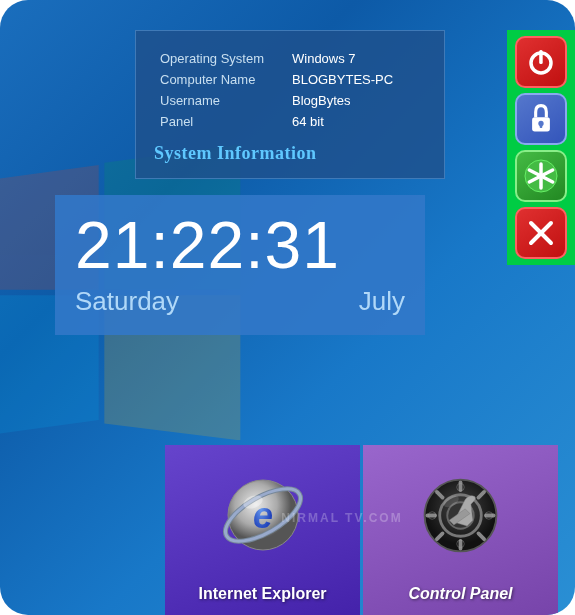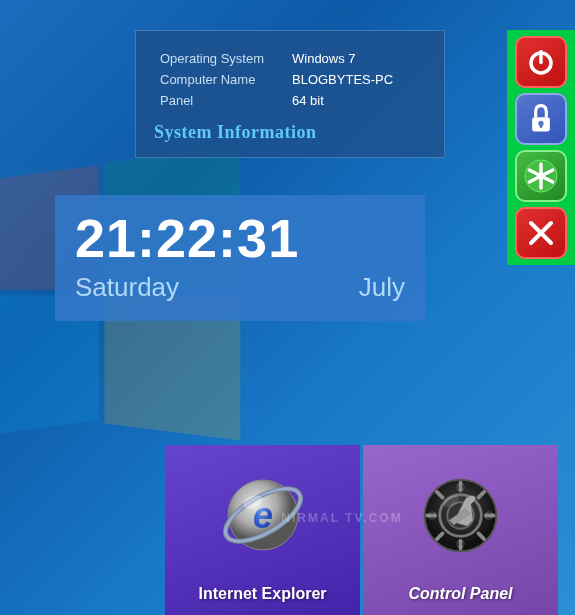--- a/index.html
+++ b/index.html
@@ -11,20 +11,21 @@
       font-family: 'Segoe UI', Arial, sans-serif;
       position: relative;
     }
 
     
     .desktop-bg {
       position: absolute;
       inset: 0;
       background: linear-gradient(135deg, #1a6ebd 0%, #0d5aa7 30%, #1878c8 60%, #2a8fd4 100%);
       overflow: hidden;
+      border-radius: 28px;
     }
 
     
     .system-info-panel {
       position: absolute;
       top: 30px;
       left: 135px;
       width: 310px;
       background: rgba(30, 80, 140, 0.82);
       border: 1px solid rgba(100, 160, 220, 0.5);
@@ -113,22 +114,22 @@
       position: absolute;
       top: 195px;
       left: 55px;
       width: 370px;
       background: rgba(50, 120, 200, 0.88);
       padding: 14px 20px 18px 20px;
       color: white;
     }
 
     .clock-time {
-      font-size: 54px;
-      font-weight: bold;
+      font-size: 66px;
+      font-weight: normal;
       color: white;
       letter-spacing: 1px;
       line-height: 1.1;
     }
 
     .clock-date-row {
       display: flex;
       justify-content: space-between;
       margin-top: 4px;
     }
@@ -253,20 +254,24 @@
       <tbody>
         <tr>
           <td>Operating System</td>
           <td>Windows 7</td>
         </tr>
         <tr>
           <td>Computer Name</td>
           <td>BLOGBYTES-PC</td>
         </tr>
         <tr>
+          <td>Username</td>
+          <td>BlogBytes</td>
+        </tr>
+        <tr>
           <td>Panel</td>
           <td>64 bit</td>
         </tr>
       </tbody>
     </table>
     <div class="sys-info-title">System Information</div>
   </div>
 
   <div class="action-panel">
 

